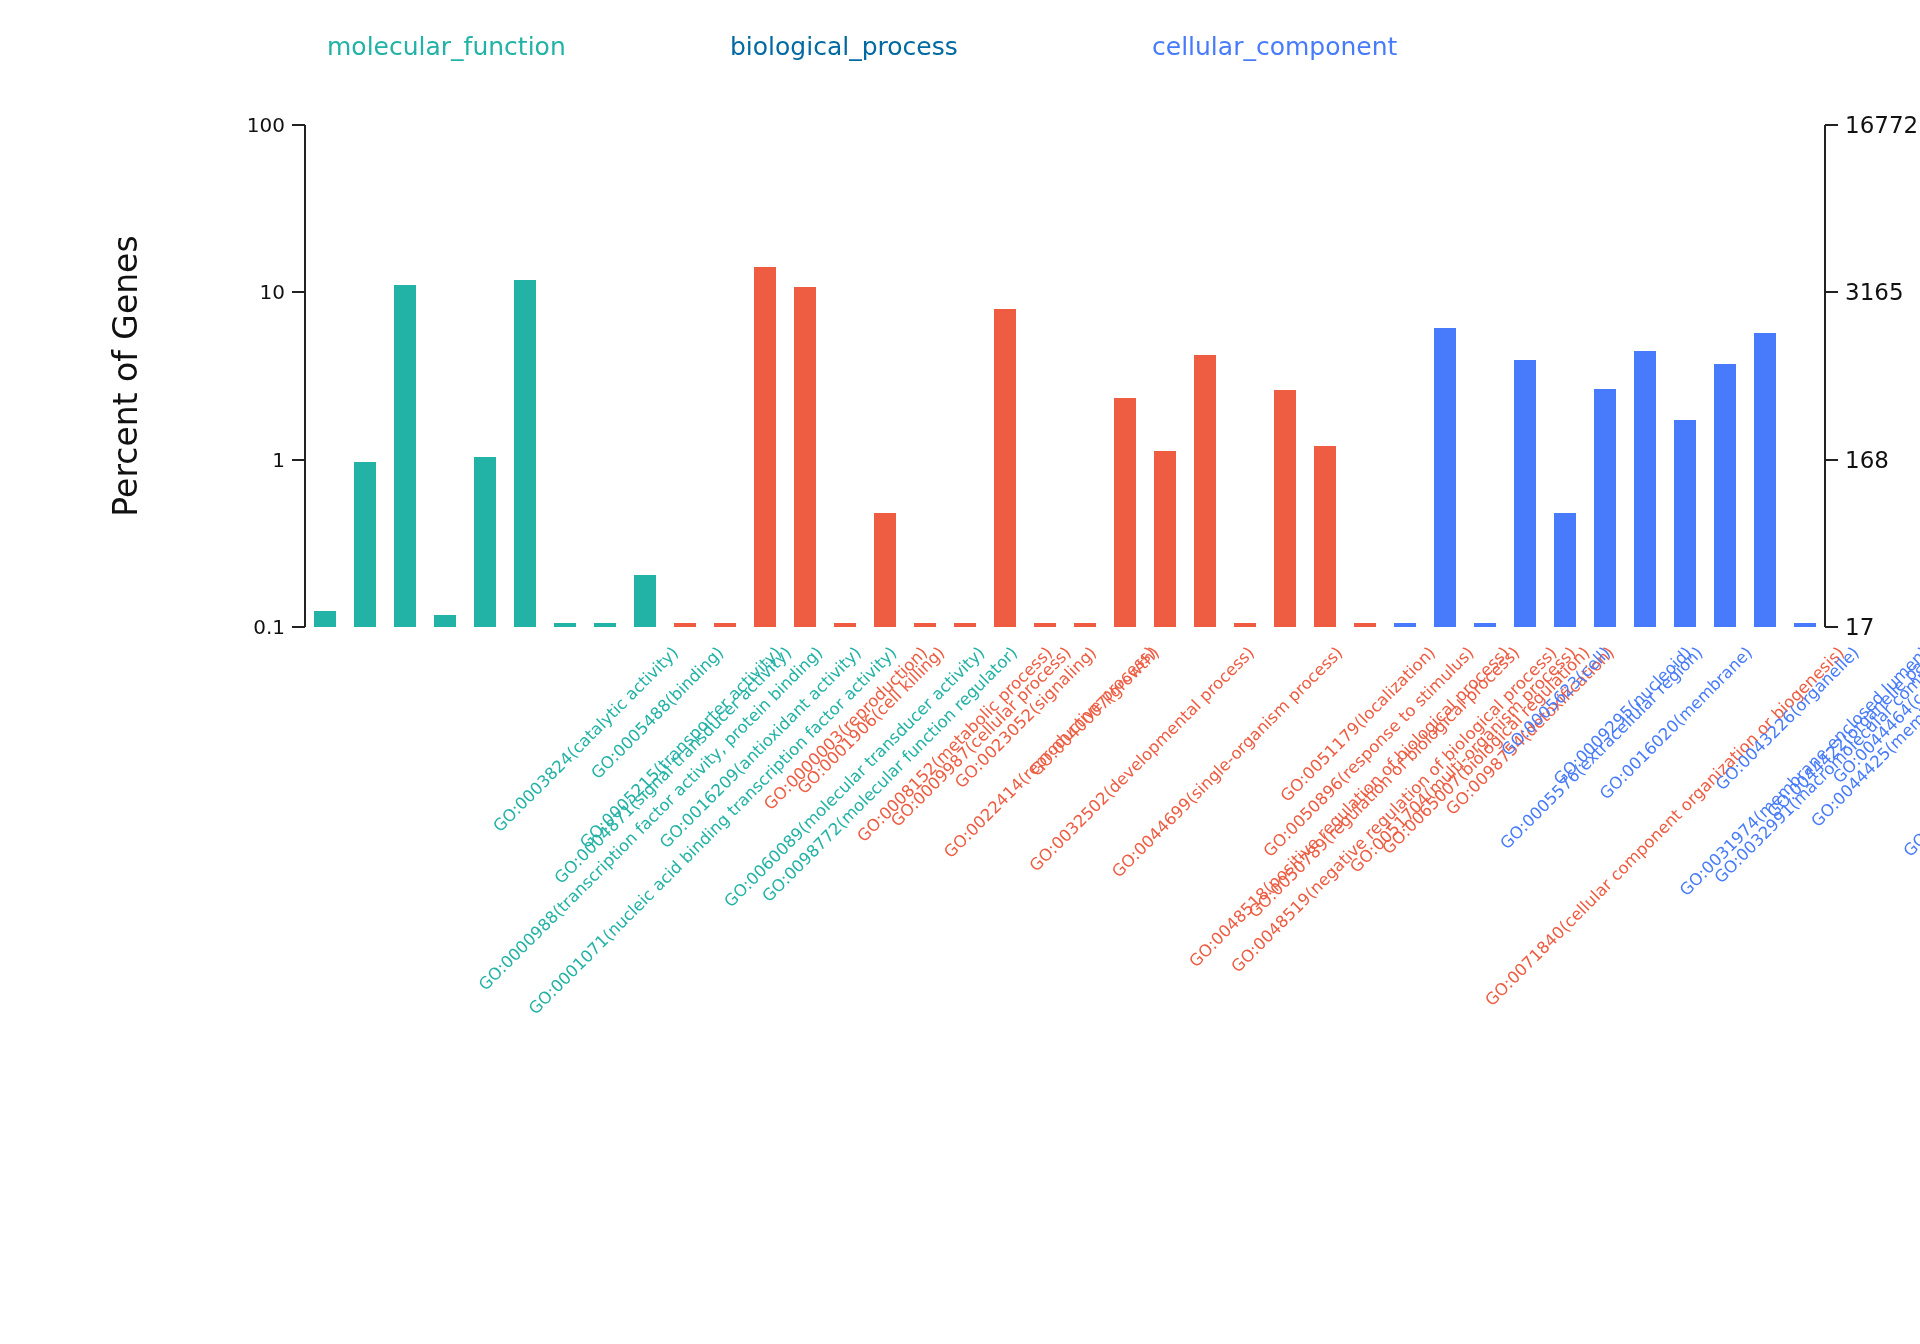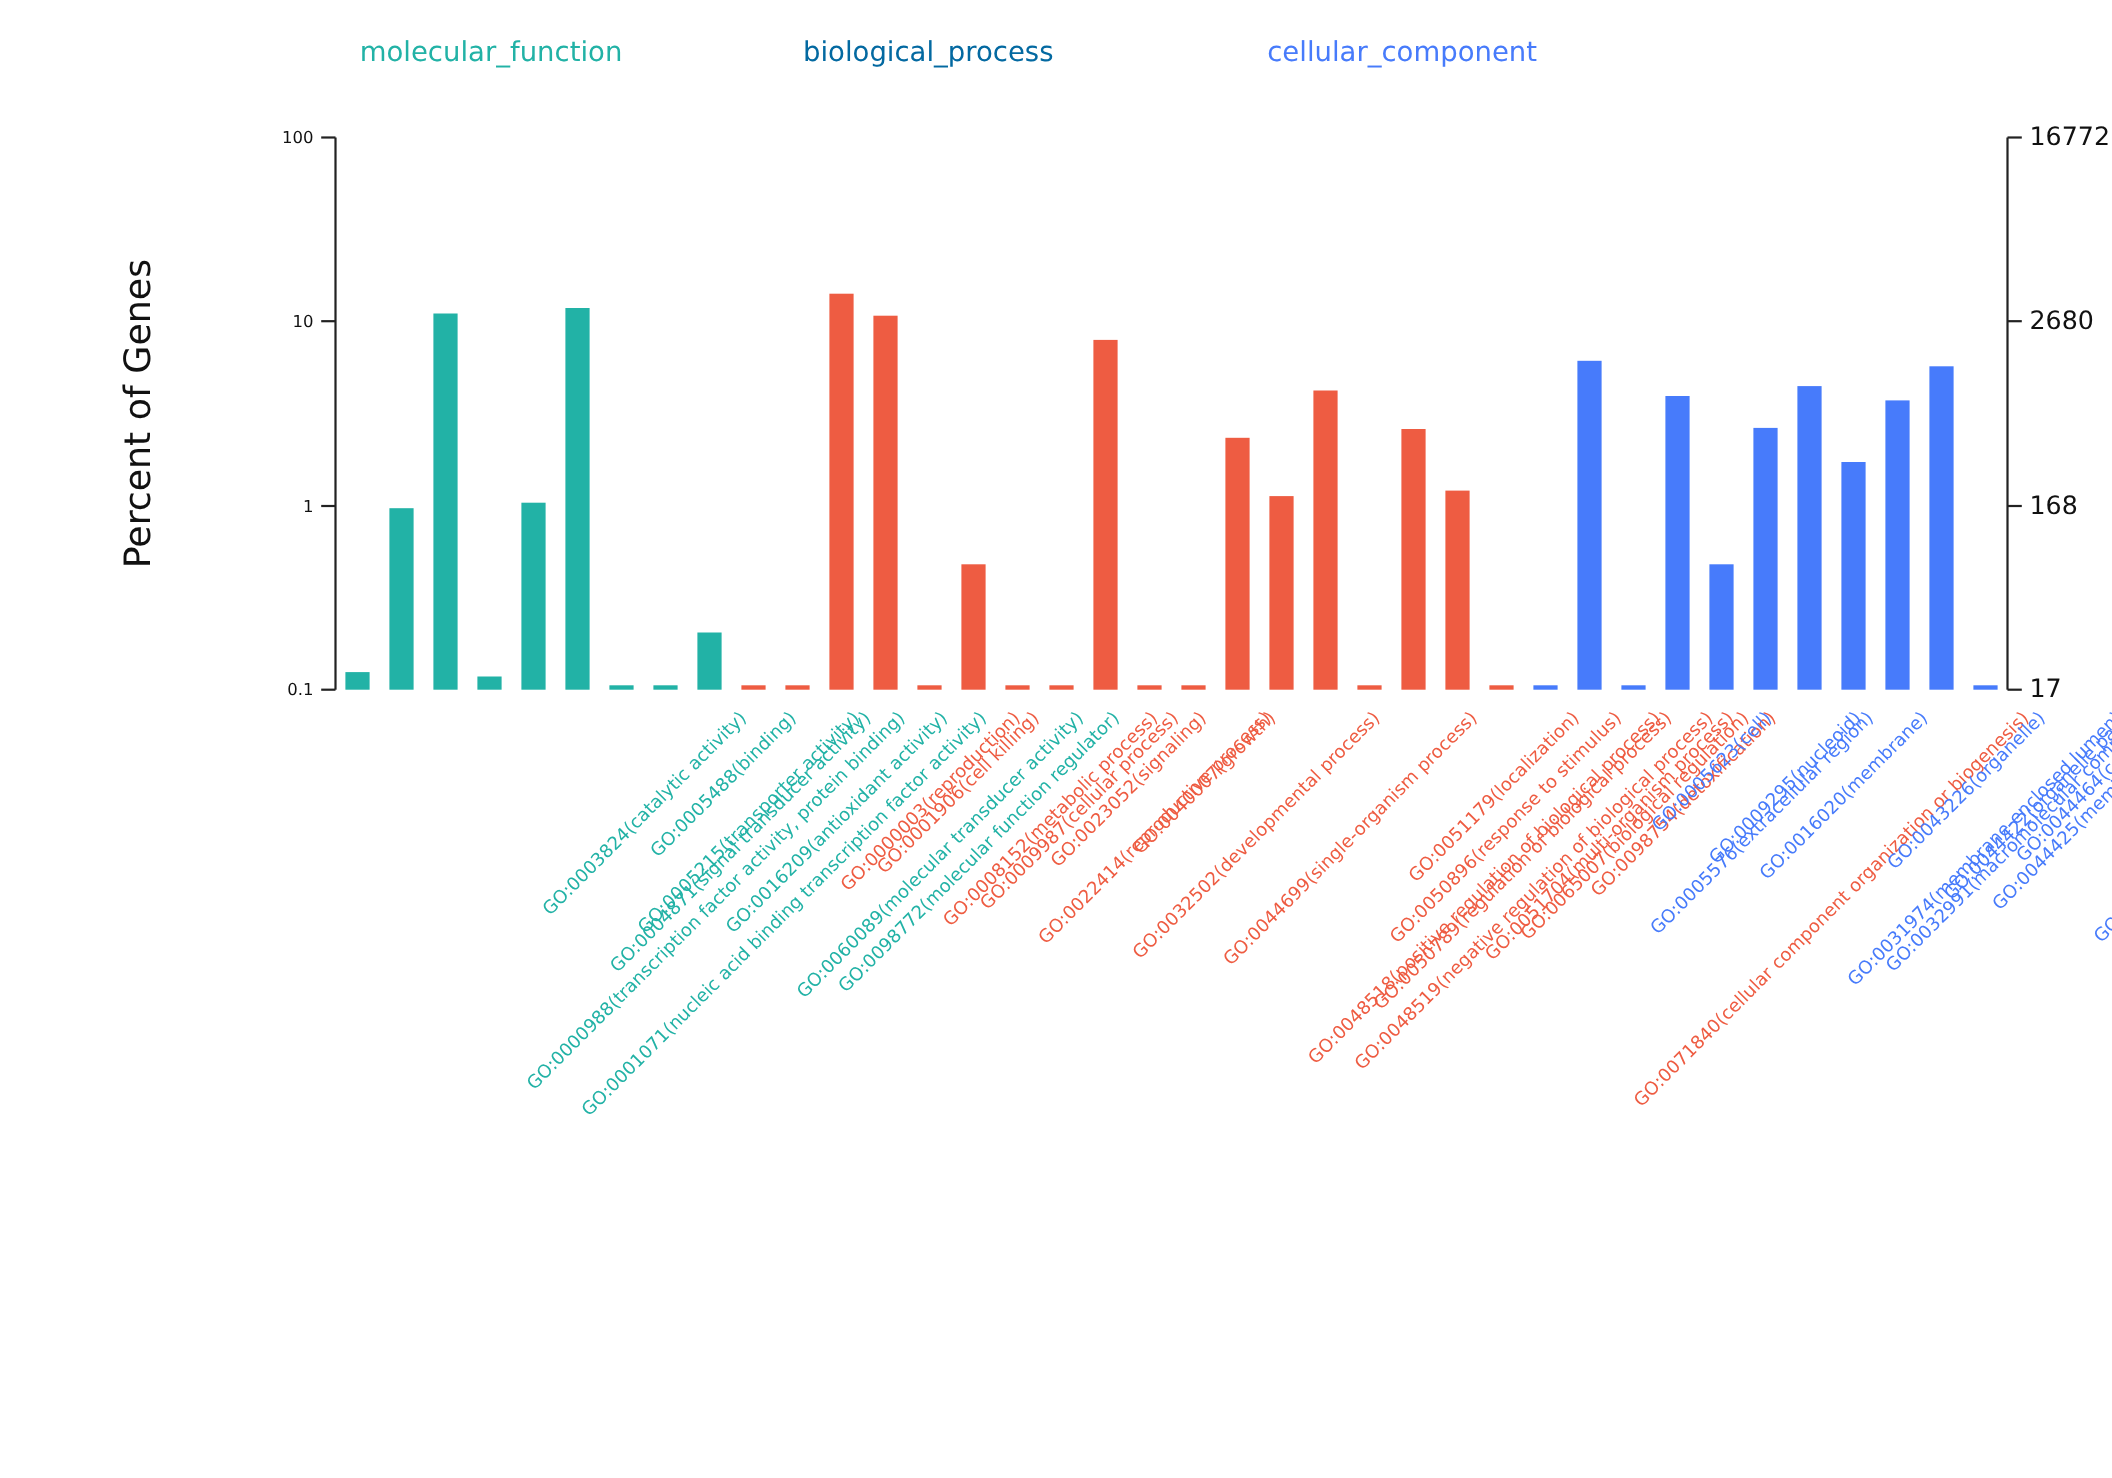--- a/index.html
+++ b/index.html
@@ -23,21 +23,21 @@
   .axis-line{position:absolute;background:#222;}
 
   
   #left-spine{left:-1px;top:0;width:2px;height:502px;}
   #right-spine{left:1519px;top:0;width:2px;height:502px;}
 
   .tick{position:absolute;height:2px;width:13px;background:#222;}
   .tick-r{position:absolute;height:2px;width:13px;background:#222;}
 
   .ytick-label{
-    position:absolute;font-size:15px;color:#111;text-align:left;
+    position:absolute;font-size:20px;color:#111;text-align:left;
     white-space:nowrap;transform:translateY(-50%);
   }
   .ytick-label-r{
     position:absolute;font-size:23px;color:#111;text-align:left;
     white-space:nowrap;transform:translateY(-50%);
   }
 
   #ylabel-left{
     position:absolute;left:-180px;top:251px;
     transform:translate(-50%,-50%) rotate(-90deg);
@@ -78,21 +78,21 @@
         <div class="ytick-label" style="right: auto; left: -20px; top: 167.333px; transform: translate(-100%, -50%);">10</div>
         <div class="tick" style="left: -13px; top: 333.667px;"></div>
         <div class="ytick-label" style="right: auto; left: -20px; top: 334.667px; transform: translate(-100%, -50%);">1</div>
         <div class="tick" style="left: -13px; top: 501px;"></div>
         <div class="ytick-label" style="right: auto; left: -20px; top: 502px; transform: translate(-100%, -50%);">0.1</div>
       </div>
     <div id="right-ticks">
         <div class="tick-r" style="left: 1520px; top: -1px;"></div>
         <div class="ytick-label-r" style="left: 1540px; top: 0px;">16772</div>
         <div class="tick-r" style="left: 1520px; top: 166.333px;"></div>
-        <div class="ytick-label-r" style="left: 1540px; top: 167.333px;">2680</div>
+        <div class="ytick-label-r" style="left: 1540px; top: 167.333px;">3165</div>
         <div class="tick-r" style="left: 1520px; top: 333.667px;"></div>
         <div class="ytick-label-r" style="left: 1540px; top: 334.667px; text-align: right;">168</div>
         <div class="tick-r" style="left: 1520px; top: 501px;"></div>
         <div class="ytick-label-r" style="left: 1540px; top: 502px;">17</div>
       </div>
 
     <div id="bars">
         <div class="bar" title="GO:0000988(transcription factor activity, protein binding)" style="left: 9px; width: 22px; height: 16.2163px; background: rgb(34, 178, 166);"></div>
         <div class="bar" title="GO:0001071(nucleic acid binding transcription factor activity)" style="left: 49px; width: 22px; height: 165.12px; background: rgb(34, 178, 166);"></div>
         <div class="bar" title="GO:0003824(catalytic activity)" style="left: 89px; width: 22px; height: 342.251px; background: rgb(34, 178, 166);"></div>

